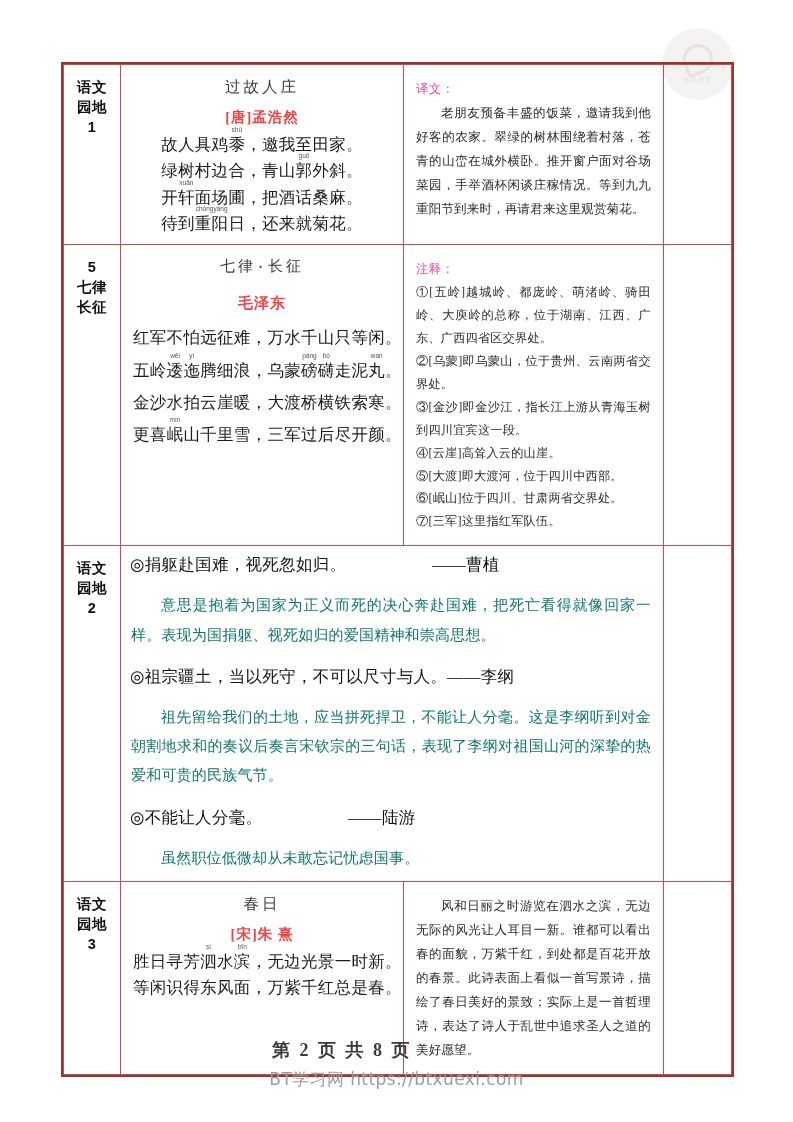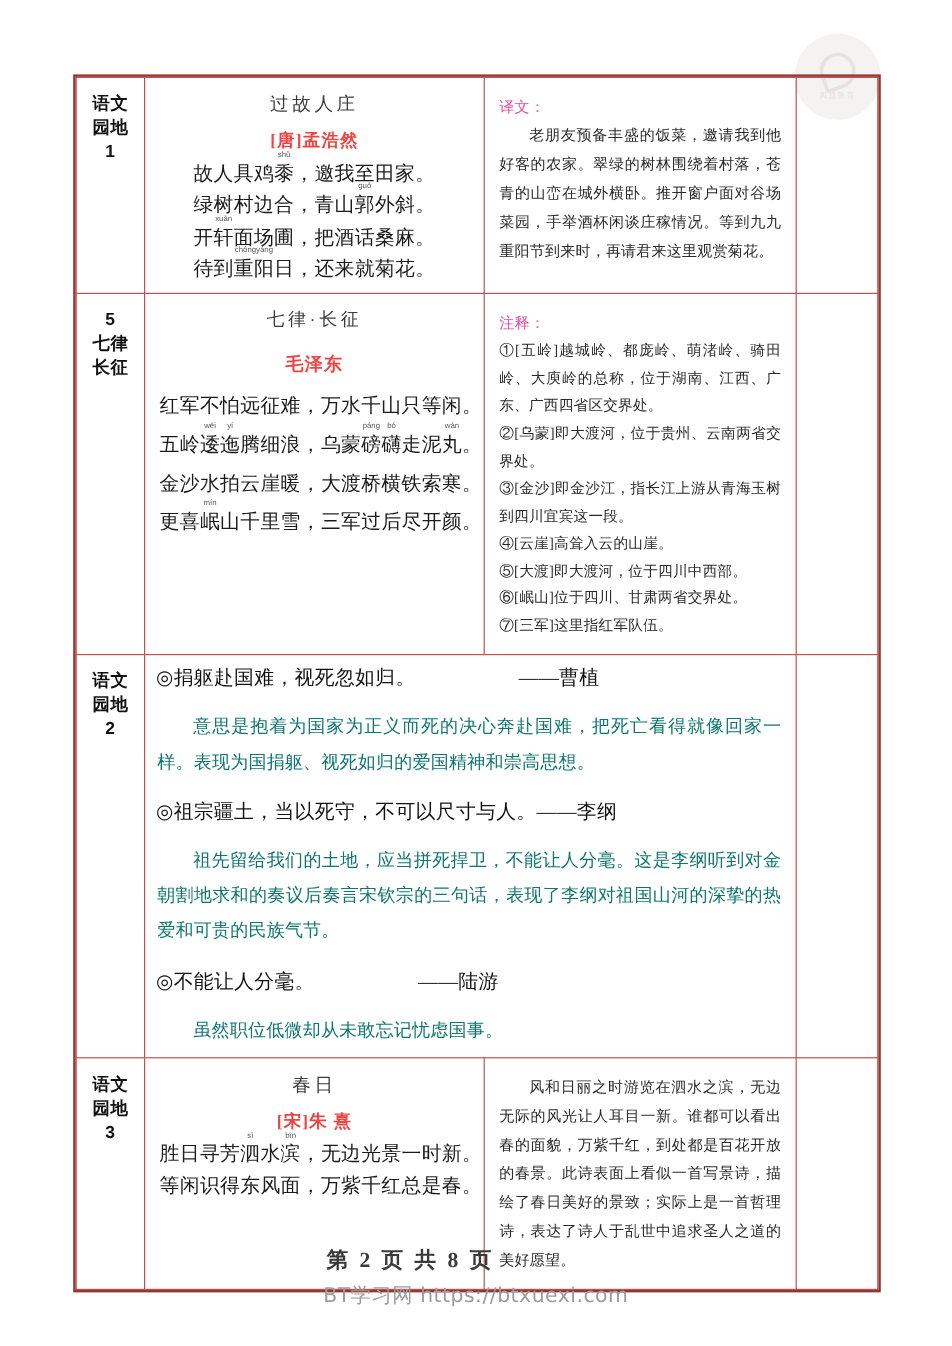--- a/index.html
+++ b/index.html
@@ -79,21 +79,21 @@
   
   td.poem {
     padding: 12px 8px 10px 8px;
     text-align: center;
   }
   .poem-title {
     font-size: 15.5px;
     color: #3c3c3c;
     letter-spacing: 3px;
     margin-bottom: 10px;
-    font-family: Liberation Sans, sans-serif;
+    font-family: Liberation Mono, monospace;
   }
   .poem-author {
     font-size: 14.5px;
     color: #ef4444;
     letter-spacing: 1px;
     margin-bottom: 9px;
     font-weight: bold;
   }
   .poem-line {
     font-size: 16.5px;
@@ -273,21 +273,21 @@
           <div class="poem-line">五岭<span class="ru"><span class="py">wēi</span>逶</span><span class="ru"><span class="py">yí</span>迤</span>腾细浪，乌蒙<span class="ru"><span class="py">páng</span>磅</span><span class="ru"><span class="py">bó</span>礴</span>走泥<span class="ru"><span class="py">wán</span>丸</span>。</div>
 
           <div class="poem-line">金沙水拍云崖暖，大渡桥横铁索寒。</div>
 
           <div class="poem-line">更喜<span class="ru"><span class="py">mín</span>岷</span>山千里雪，三军过后尽开颜。</div>
         </td>
 
         <td class="prose">
           <div class="prose-head">注释：</div>
           <div class="notes-item">①[五岭]越城岭、都庞岭、萌渚岭、骑田岭、大庾岭的总称，位于湖南、江西、广东、广西四省区交界处。</div>
-          <div class="notes-item">②[乌蒙]即大渡河，位于贵州、云南两省交界处。</div>
+          <div class="notes-item">②[乌蒙]即乌蒙山，位于贵州、云南两省交界处。</div>
           <div class="notes-item">③[金沙]即金沙江，指长江上游从青海玉树到四川宜宾这一段。</div>
           <div class="notes-item">④[云崖]高耸入云的山崖。</div>
           <div class="notes-item">⑤[大渡]即大渡河，位于四川中西部。</div>
           <div class="notes-item">⑥[岷山]位于四川、甘肃两省交界处。</div>
           <div class="notes-item">⑦[三军]这里指红军队伍。</div>
         </td>
 
         <td></td>
       </tr>
 

